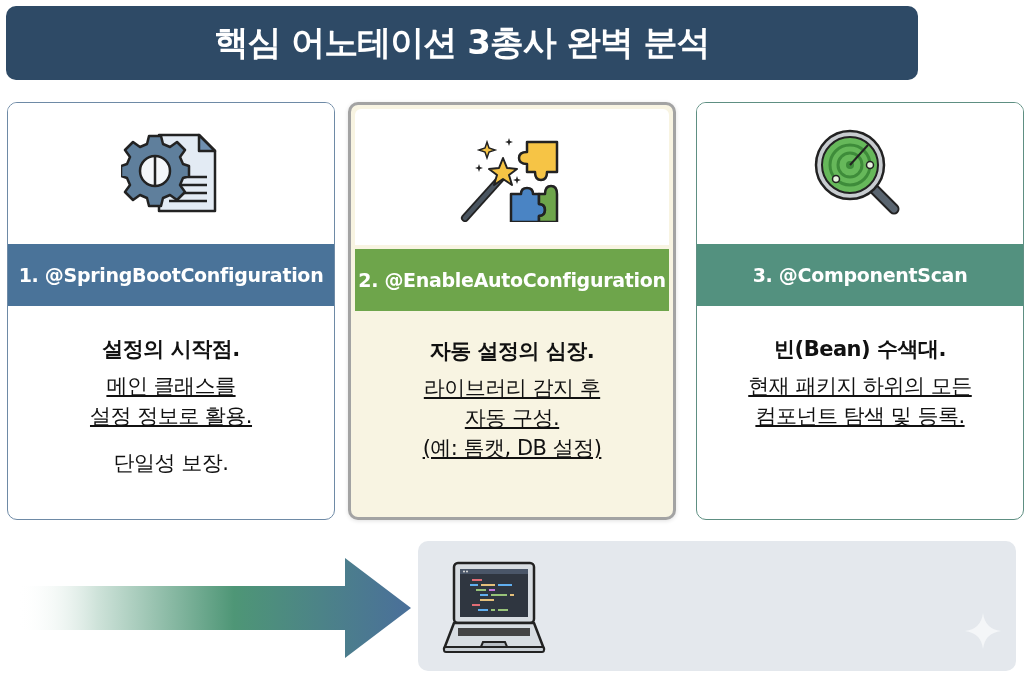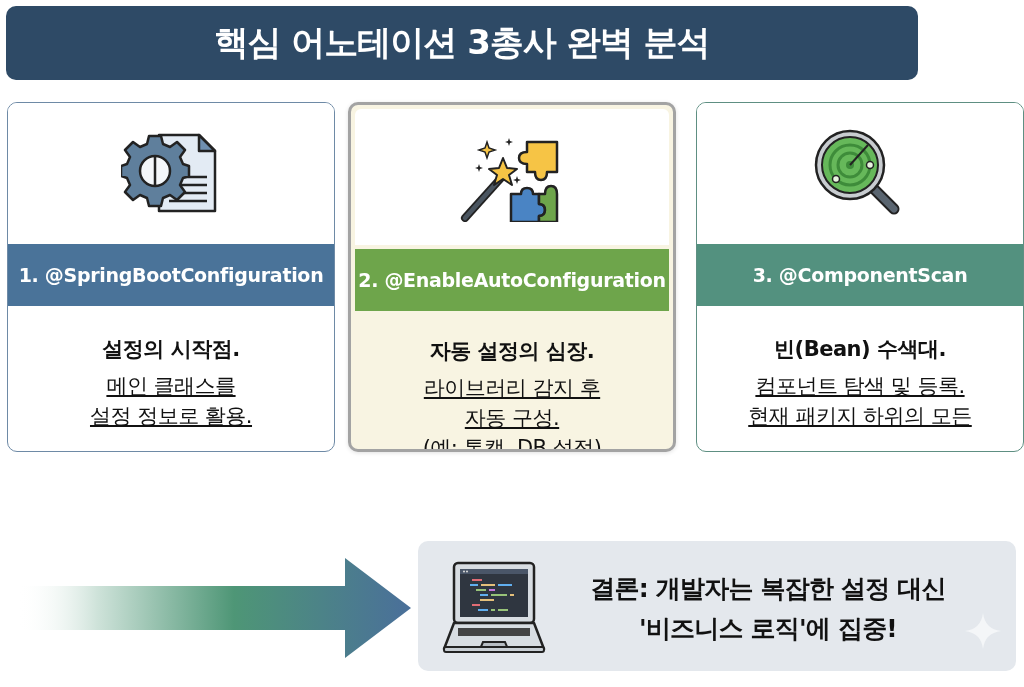--- a/index.html
+++ b/index.html
@@ -7,21 +7,21 @@
   body { font-family: "DejaVu Sans", "Liberation Sans", sans-serif; position: relative; }
 
   .title-bar {
     position: absolute; left: 6px; top: 6px; width: 912px; height: 74px;
     background: #2e4a66; border-radius: 10px;
     display: flex; align-items: center; justify-content: center;
     color: #ffffff; font-size: 34px; font-weight: bold; letter-spacing: -1px;
   }
 
   .card {
-    position: absolute; top: 102px; width: 328px; height: 350px;
+    position: absolute; top: 102px; width: 328px; height: 418px;
     border: 1.5px solid #6e8aa6; border-radius: 10px; background: #ffffff;
     overflow: hidden;
   }
   .card.c1 { left: 7px; }
   .card.c2 { left: 348px; border: 3px solid #a3a3a3; background: #f8f4e2; box-shadow: 0 1px 4px rgba(0,0,0,0.12); }
   .card.c3 { left: 696px; border-color: #5e8f82; }
 
   .card .icon-area {
     position: absolute; left: 0; top: 0; width: 100%; height: 138px;
     display: flex; align-items: center; justify-content: center; background: #ffffff;
@@ -134,22 +134,22 @@
       <circle cx="40" cy="38" r="4" fill="#3e8c3a"></circle>
       <line x1="40" y1="38" x2="58" y2="18" stroke="#222" stroke-width="2"></line>
       <circle cx="60" cy="38" r="3.5" fill="#e8f5e0" stroke="#222" stroke-width="1.5"></circle>
       <circle cx="26" cy="52" r="3.5" fill="#e8f5e0" stroke="#222" stroke-width="1.5"></circle>
     </svg>
   </div>
   <div class="band">3. @ComponentScan</div>
   <div class="body">
     <div class="head">빈(Bean) 수색대.</div>
     <div class="lines">
+      <div class="line">현재 패키지 하위의 모든</div>
       <div class="line">컴포넌트 탐색 및 등록.</div>
-      <div class="line">현재 패키지 하위의 모든</div>
     </div>
   </div>
 </div>
 
 <div class="arrow-wrap">
   <svg width="395" height="100" viewBox="0 0 395 100">
     <defs>
       <linearGradient id="arrowGrad" x1="0" y1="0" x2="1" y2="0">
         <stop offset="0" stop-color="#ffffff" stop-opacity="0"></stop>
         <stop offset="0.2" stop-color="#cfe3da"></stop>
@@ -180,20 +180,16 @@
     <rect x="40" y="40" width="14" height="2" fill="#e5c07b"></rect>
     <rect x="32" y="45" width="8" height="2" fill="#e06c75"></rect>
     <rect x="38" y="50" width="10" height="2" fill="#61afef"></rect>
       <rect x="51" y="50" width="4" height="2" fill="#98c379"></rect>
       <rect x="58" y="50" width="10" height="2" fill="#98c379"></rect>
     <path d="M4 90 L14 64 H94 L104 90 Z" fill="#d8dde2" stroke="#222" stroke-width="2.5" stroke-linejoin="round"></path>
     <rect x="18" y="69" width="72" height="8" fill="#444"></rect>
     <path d="M40 90 L43 83 H65 L68 90 Z" fill="#b8bec4" stroke="#222" stroke-width="2"></path>
     <rect x="4" y="88" width="100" height="5" rx="2" fill="#c8ced4" stroke="#222" stroke-width="2"></rect>
   </svg>
-  <div class="text">
-    <div>결론: 개발자는 복잡한 설정 대신</div>
-    <div>'비즈니스 로직'에 집중!</div>
-  </div>
   <svg class="sparkle" width="36" height="36" viewBox="0 0 36 36">
     <path d="M18 0 Q20 16 36 18 Q20 20 18 36 Q16 20 0 18 Q16 16 18 0 Z" fill="#f4f6f8"></path>
   </svg>
 </div>
 
 </body></html>

